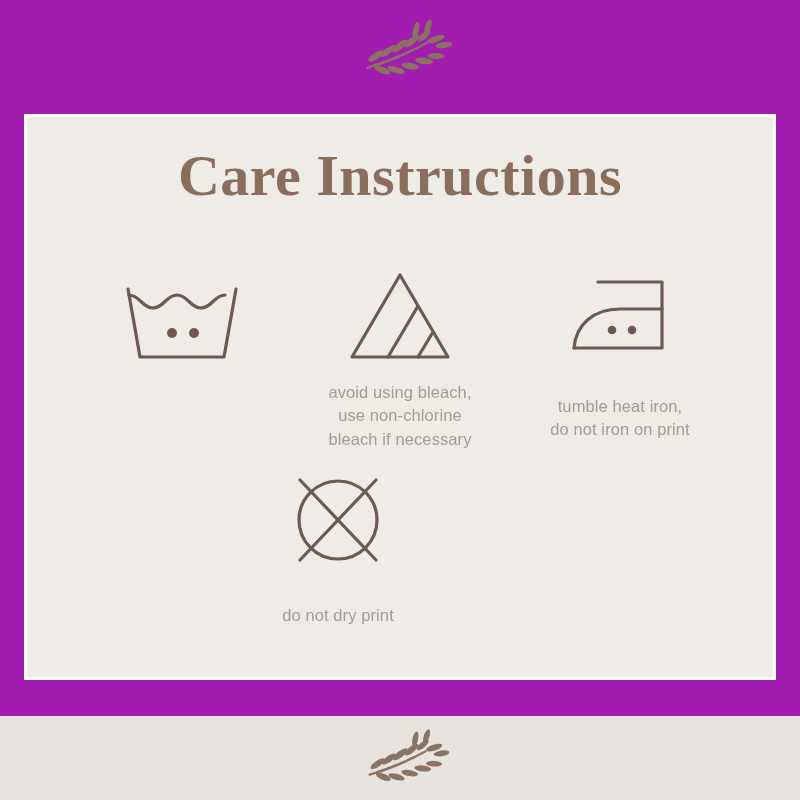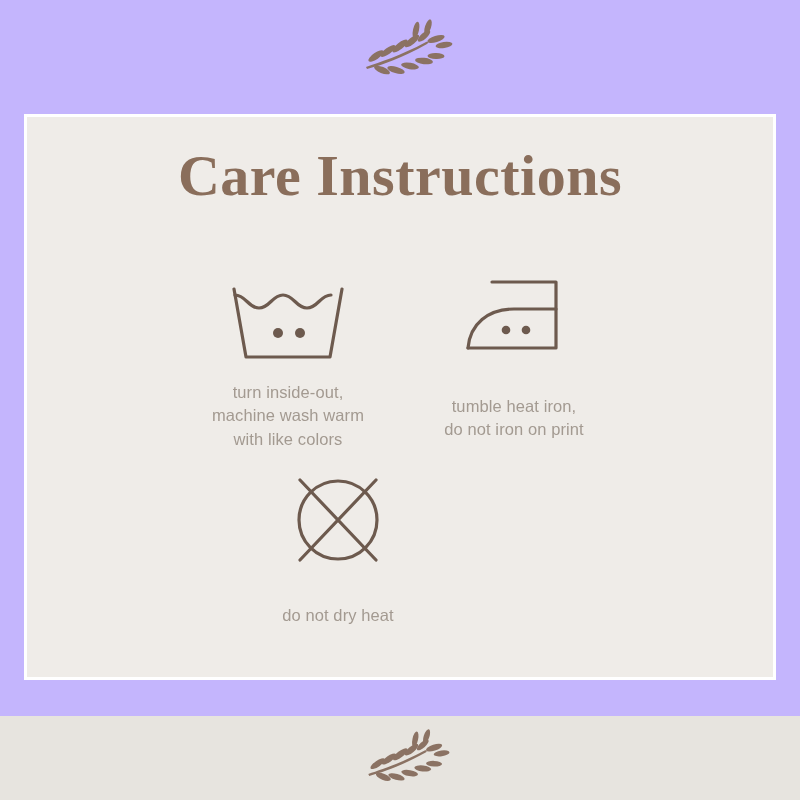--- a/index.html
+++ b/index.html
@@ -10,21 +10,21 @@
     width: 800px;
     height: 800px;
     background: #ece9e4;
     font-family: "Liberation Sans", sans-serif;
     overflow: hidden;
   }
   .card {
     position: relative;
     width: 800px;
     height: 800px;
-    background: #c4b5fd;
+    background: #a21caf;
   }
   
   .bottom-band {
     position: absolute;
     left: 0;
     top: 716px;
     width: 800px;
     height: 84px;
     background: #e7e4df;
   }
@@ -166,25 +166,36 @@
           <div class="icon-box">
             <svg class="icon-svg" width="124" height="92" viewBox="0 0 124 92" fill="none" xmlns="http://www.w3.org/2000/svg">
               <g stroke="#6d5a4e" stroke-width="3.2" stroke-linecap="round" stroke-linejoin="round" fill="none">
                 <path d="M8 18 L20 86 L104 86 L116 18"></path>
                 <path d="M9 24 C20 24, 22 37, 33 37 C44 37, 46 24, 57 24 C68 24, 70 37, 81 37 C92 37, 94 24, 105 24"></path>
               </g>
               <circle cx="52" cy="62" r="5" fill="#6d5a4e"></circle>
               <circle cx="74" cy="62" r="5" fill="#6d5a4e"></circle>
             </svg>
           </div>
-          <div class="caption">turn inside-out,
-machine wash warm
-with like colors</div>
-        </div>
-
+        </div>
+
+        <div class="care-item item-bleach">
+          <div class="icon-box">
+            <svg class="icon-svg" width="108" height="96" viewBox="0 0 108 96" fill="none" xmlns="http://www.w3.org/2000/svg">
+              <g stroke="#6d5a4e" stroke-width="3.2" stroke-linecap="round" stroke-linejoin="round" fill="none">
+                <path d="M54 6 L102 88 L6 88 Z"></path>
+                <path d="M72 37 L42 88"></path>
+                <path d="M87 63 L72 88"></path>
+              </g>
+            </svg>
+          </div>
+          <div class="caption">avoid using bleach,
+use non-chlorine
+bleach if necessary</div>
+        </div>
 
         <div class="care-item item-iron">
           <div class="icon-box">
             <svg class="icon-svg" width="100" height="78" viewBox="0 0 100 78" fill="none" xmlns="http://www.w3.org/2000/svg">
               <g stroke="#6d5a4e" stroke-width="3.2" stroke-linecap="round" stroke-linejoin="round" fill="none">
                 <path d="M4 70 L92 70 L92 4 L28 4"></path>
                 <path d="M4 70 C6 46, 24 31, 50 31 L92 31"></path>
               </g>
               <circle cx="42" cy="52" r="4.3" fill="#6d5a4e"></circle>
               <circle cx="62" cy="52" r="4.3" fill="#6d5a4e"></circle>
@@ -201,21 +212,21 @@
         <div class="care-item item-dryclean">
           <div class="icon-box">
             <svg class="icon-svg" width="96" height="96" viewBox="0 0 96 96" fill="none" xmlns="http://www.w3.org/2000/svg">
               <g stroke="#6d5a4e" stroke-width="3.2" stroke-linecap="round" fill="none">
                 <circle cx="48" cy="48" r="39"></circle>
                 <path d="M10 8 L86 88"></path>
                 <path d="M86 8 L10 88"></path>
               </g>
             </svg>
           </div>
-          <div class="caption">do not dry heat</div>
+          <div class="caption">do not dry print</div>
         </div>
 
 
       </div>
 
     </div>
   </div>
 
   <div class="sprig-bottom">
     <svg class="icon-svg" width="104" height="62" viewBox="0 0 104 66" fill="none" xmlns="http://www.w3.org/2000/svg">

